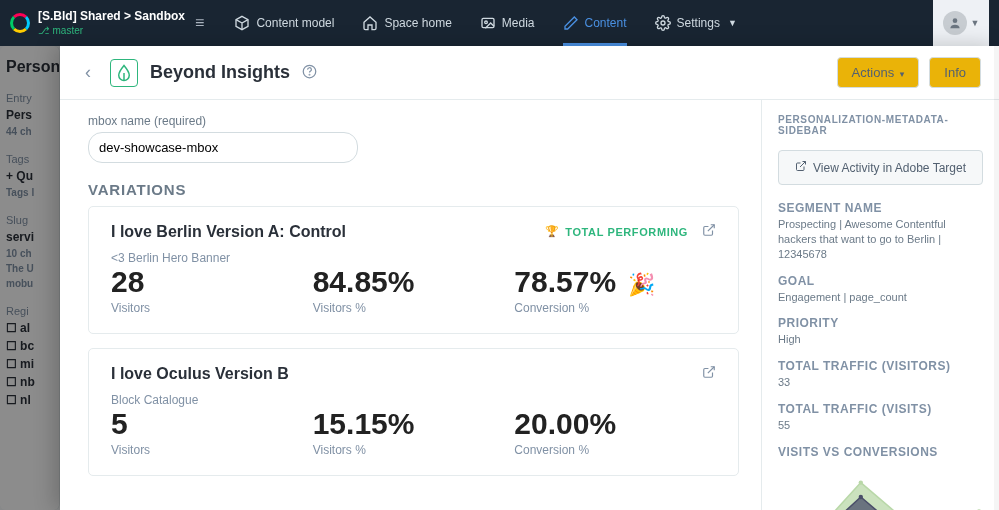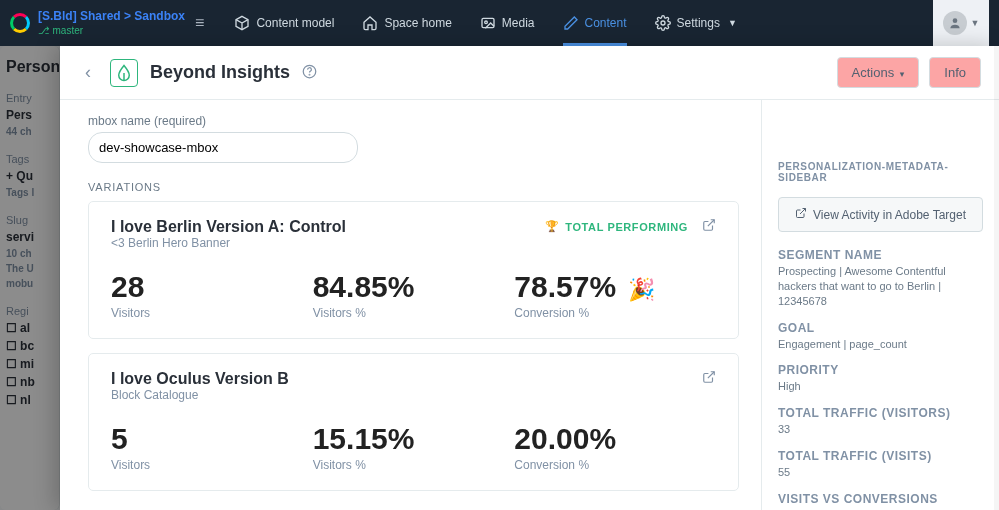--- a/index.html
+++ b/index.html
@@ -1,21 +1,21 @@
 <!DOCTYPE html>
 <html><head>
 <meta charset="utf-8">
 <style>
   * { box-sizing: border-box; margin: 0; padding: 0; }
   body { font-family: -apple-system, BlinkMacSystemFont, "Segoe UI", Helvetica, Arial, sans-serif; font-size: 13px; color: #2a3039; background:#f7f9fa; width:999px; height:510px; overflow:hidden; position:relative;}
   
   .topbar { height:46px; background:#192532; color:#cfd9e0; display:flex; align-items:center; padding:0 10px; font-size:12px;}
   .logo { width:20px; height:20px; border-radius:50%; position:relative; margin-right:8px;}
   .logo::before{content:"";position:absolute;inset:0;border-radius:50%;border:3px solid #f05;border-right-color:#0cf;border-bottom-color:#fc0;border-left-color:#0c6;}
-  .space-name { font-weight:600; font-size:12px; color:#3b82f6;}
+  .space-name { font-weight:600; font-size:12px; color:#ffffff;}
   .branch { color:#2eb67d; font-size:10px; display:flex; align-items:center; gap:3px; margin-top:2px;}
   .space-block{display:flex;flex-direction:column;line-height:1.1;}
   .hamburger{margin-left:10px;color:#aab4bf;font-size:16px;cursor:pointer;}
   .nav { display:flex; align-items:center; margin-left:30px; gap:28px; height:100%;}
   .nav-item { display:flex; align-items:center; gap:6px; height:100%; color:#cfd9e0; cursor:pointer; position:relative;}
   .nav-item.active{ color:#4a90e2;}
   .nav-item.active::after{content:"";position:absolute;left:0;right:0;bottom:0;height:3px;background:#4a90e2;}
   .nav-ico{display:inline-flex;}
   .chev{font-size:9px;margin-left:2px;}
   .avatar{ margin-left:auto; width:56px; height:46px; background:#eef1f5; display:flex; align-items:center; justify-content:center;}
@@ -27,40 +27,40 @@
   .bd-section{font-size:11px;color:#8091a5;margin-top:16px;}
   .bd-item{font-size:12px;margin:4px 0;white-space:nowrap;font-weight:bold;}
   
   .panel{ position:absolute; top:46px; left:60px; width:939px; height:464px; background:#fff; display:flex; flex-direction:column; box-shadow:-6px 0 20px rgba(0,0,0,.2);}
   .panel-head{ height:54px; display:flex; align-items:center; padding:0 18px; border-bottom:1px solid #e5ebed; gap:12px;}
   .back{ width:20px; color:#8091a5; font-size:18px; cursor:pointer; text-align:center;}
   .leaf{ width:28px; height:28px; border:1px solid #2eb67d; border-radius:4px; display:flex; align-items:center; justify-content:center;}
   .title{ font-size:18px; font-weight:600;}
   .help{ color:#8091a5; font-size:14px;}
   .head-actions{ margin-left:auto; display:flex; gap:10px;}
-  .btn{ border:1px solid #d3dce0; background:#fca5a5; border-radius:4px; padding:7px 14px; font-size:13px; cursor:pointer; color:#536171;}
+  .btn{ border:1px solid #d3dce0; background:#eab308; border-radius:4px; padding:7px 14px; font-size:13px; cursor:pointer; color:#536171;}
   .panel-body{ flex:1; display:flex; overflow:hidden;}
   .main{ flex:1; padding:14px 22px 8px 28px; overflow:auto;}
   .field-label{ font-size:12px; color:#6b7a88; margin-bottom:4px;}
   input.text{ width:270px; padding:7px 10px; border:1px solid #d3dce0; border-radius:14px; font-size:13px; background:#fff;}
-  .section-label{ font-size:11px; font-weight:400; letter-spacing:.8px; color:#6b7a88; margin:18px 0 8px;}
+  .section-label{ font-size:15px; font-weight:700; letter-spacing:.8px; color:#6b7a88; margin:18px 0 8px;}
   .card{ border:1px solid #e5ebed; border-radius:5px; background:#fff; margin-bottom:14px; padding:16px 22px 18px; position:relative;}
   .var-head{display:flex; align-items:flex-start; justify-content:space-between;}
   .var-title{font-size:16px; font-weight:700;}
-  .var-sub{font-size:12px; color:#8091a5; margin-top:0;}
+  .var-sub{font-size:12px; color:#8091a5; margin-top:10px;}
   .best{ color:#2eb67d; font-size:11px; font-weight:700; letter-spacing:.6px; display:flex; align-items:center; gap:6px;}
   .openlink{ color:#8091a5; font-size:13px; cursor:pointer;}
-  .metrics{ display:flex; gap:0; margin-top:20px;}
+  .metrics{ display:flex; gap:0; }
   .metric{ flex:1;}
   .metric .num{ font-size:30px; font-weight:700; color:#222;}
   .metric .lbl{ font-size:12px; color:#8091a5; margin-top:2px;}
   .emoji{font-size:22px;margin-left:4px;}
   
   .side{ width:238px; border-left:1px solid #e5ebed; padding:14px 16px 10px; font-size:12px; overflow:hidden;}
-  .side-head{ font-size:10px; letter-spacing:.6px; color:#8091a5; font-weight:600;margin-top:47px;}
+  .side-head{ font-size:10px; letter-spacing:.6px; color:#8091a5; font-weight:600;}
   .side-btn{ width:100%; margin:14px 0 16px; border:1px solid #d3dce0; background:#f6f8f9; border-radius:4px; padding:9px 6px; font-size:12px; cursor:pointer; color:#536171; display:flex; align-items:center; justify-content:center; gap:6px;}
   .meta-label{ font-size:12px; letter-spacing:.5px; color:#8091a5; font-weight:700; margin-top:12px;}
   .meta-val{ font-size:11px; color:#6b7a88; margin-top:2px; line-height:1.35;}
   
   .chart{ margin-top:10px; position:relative; height:105px;}
   svg.chart-svg{width:100%;height:80px;}
   .scrollcut{position:absolute;right:0;top:0;width:5px;height:100%;background:rgba(0,0,0,.04);} 
 </style>
 </head>
 <body>

